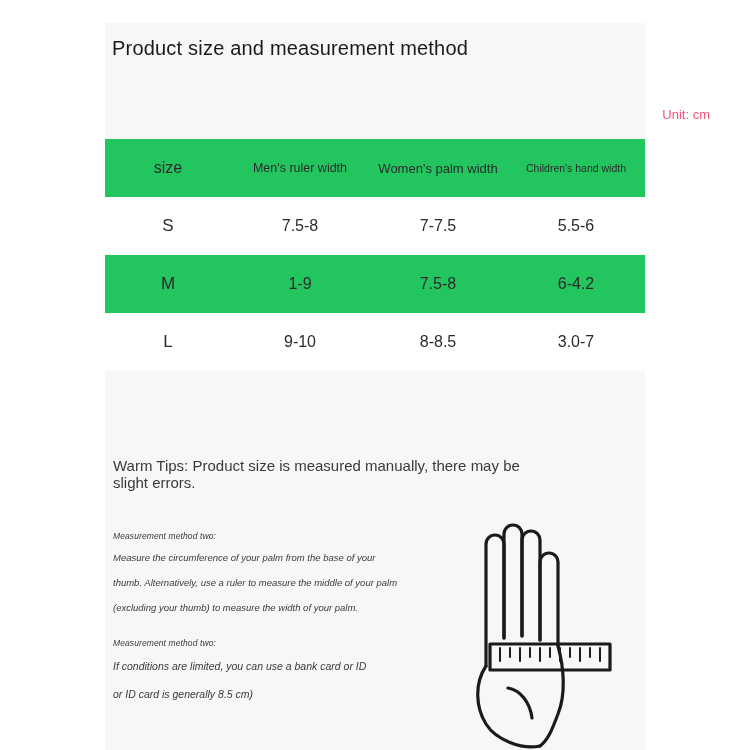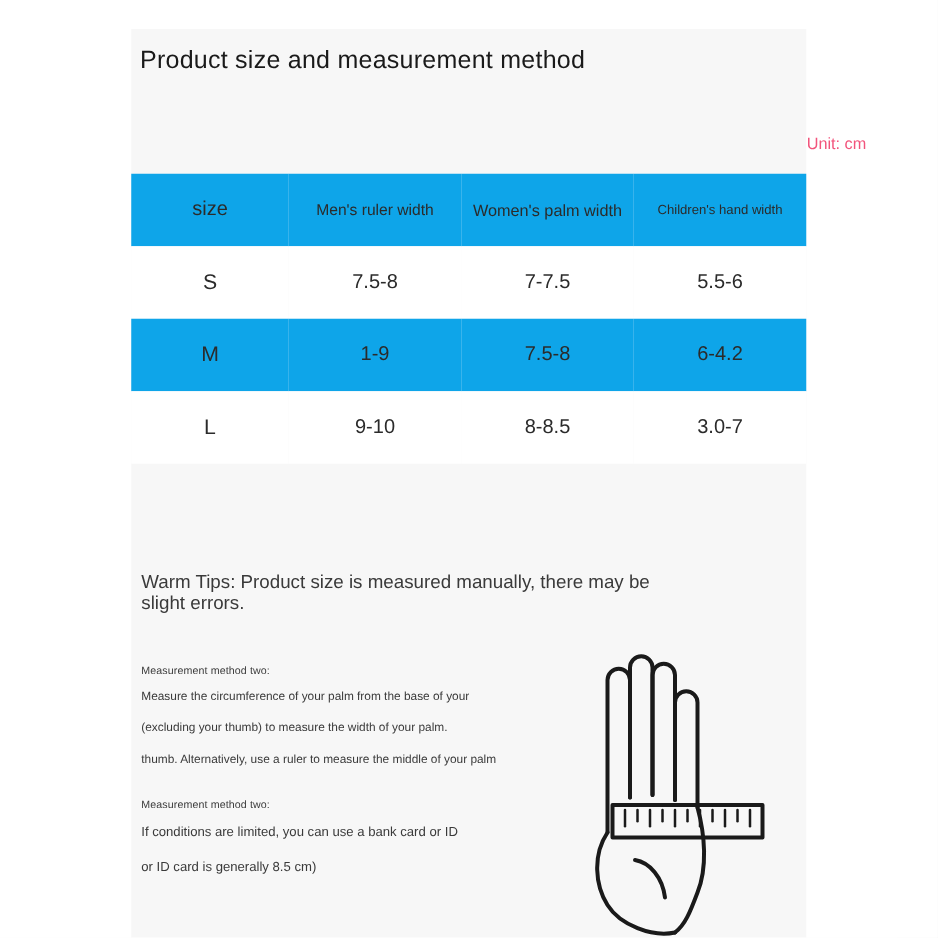--- a/index.html
+++ b/index.html
@@ -25,42 +25,42 @@
   }
   #title {
     position: absolute;
     left: 112px; top: 14px;
     font-size: 20px;
     color: #1a1a1a;
     letter-spacing: 0.2px;
   }
   #unit {
     position: absolute;
-    right: 17px; top: 84px;
+    right: 0px; top: 84px;
     width: 540px;
     text-align: right;
     padding-right: 8px;
     font-size: 13px;
     color: #f2547c;
   }
   
   #table {
     position: absolute;
     left: 105px; top: 116px;
     width: 540px;
     border-collapse: collapse;
     table-layout: fixed;
   }
   #table td {
     text-align: center;
     vertical-align: middle;
     color: #2b2b2b;
     padding: 0;
   }
-  .row-pink td { background: #0ea5e9; }
+  .row-pink td { background: #22c55e; }
   .row-white td { background: #ffffff; }
   tr.header-row td { height: 58px; }
   tr.data-row td { height: 58px; }
   .col-size { width: 126px; }
   .col-2 { width: 138px; }
   .col-3 { width: 138px; }
   .col-4 { width: 138px; }
 
   .hdr-size { font-size: 16px; }
   .hdr-2 { font-size: 12.5px; }
@@ -74,20 +74,21 @@
     position: absolute;
     left: 113px; top: 434px;
     width: 420px;
     font-size: 15px;
     color: #3a3a3a;
   }
   #methods {
     position: absolute;
     left: 113px; top: 508px;
     width: 300px;
+    font-style: italic;
   }
   .method-title {
     font-size: 8.5px;
     color: #3a3a3a;
     margin-bottom: 12px;
     letter-spacing: .1px;
   }
   .method-body p {
     margin: 0 0 14px 0;
     font-size: 9.5px;
@@ -147,22 +148,22 @@
     </tbody>
   </table>
 
   <div id="tips">Warm Tips: Product size is measured manually, there may be slight errors.</div>
 
   <div id="methods">
     <div class="method-block method-block-1">
       <div class="method-title">Measurement method two:</div>
       <div class="method-body">
         <p>Measure the circumference of your palm from the base of your</p>
+        <p>thumb. Alternatively, use a ruler to measure the middle of your palm</p>
         <p>(excluding your thumb) to measure the width of your palm.</p>
-        <p>thumb. Alternatively, use a ruler to measure the middle of your palm</p>
       </div>
     </div>
 
     <div class="method-block method-block-2">
       <div class="method-title">Measurement method two:</div>
       <div class="method-body">
         <p>If conditions are limited, you can use a bank card or ID</p>
         <p>or ID card is generally 8.5 cm)</p>
       </div>
     </div>

